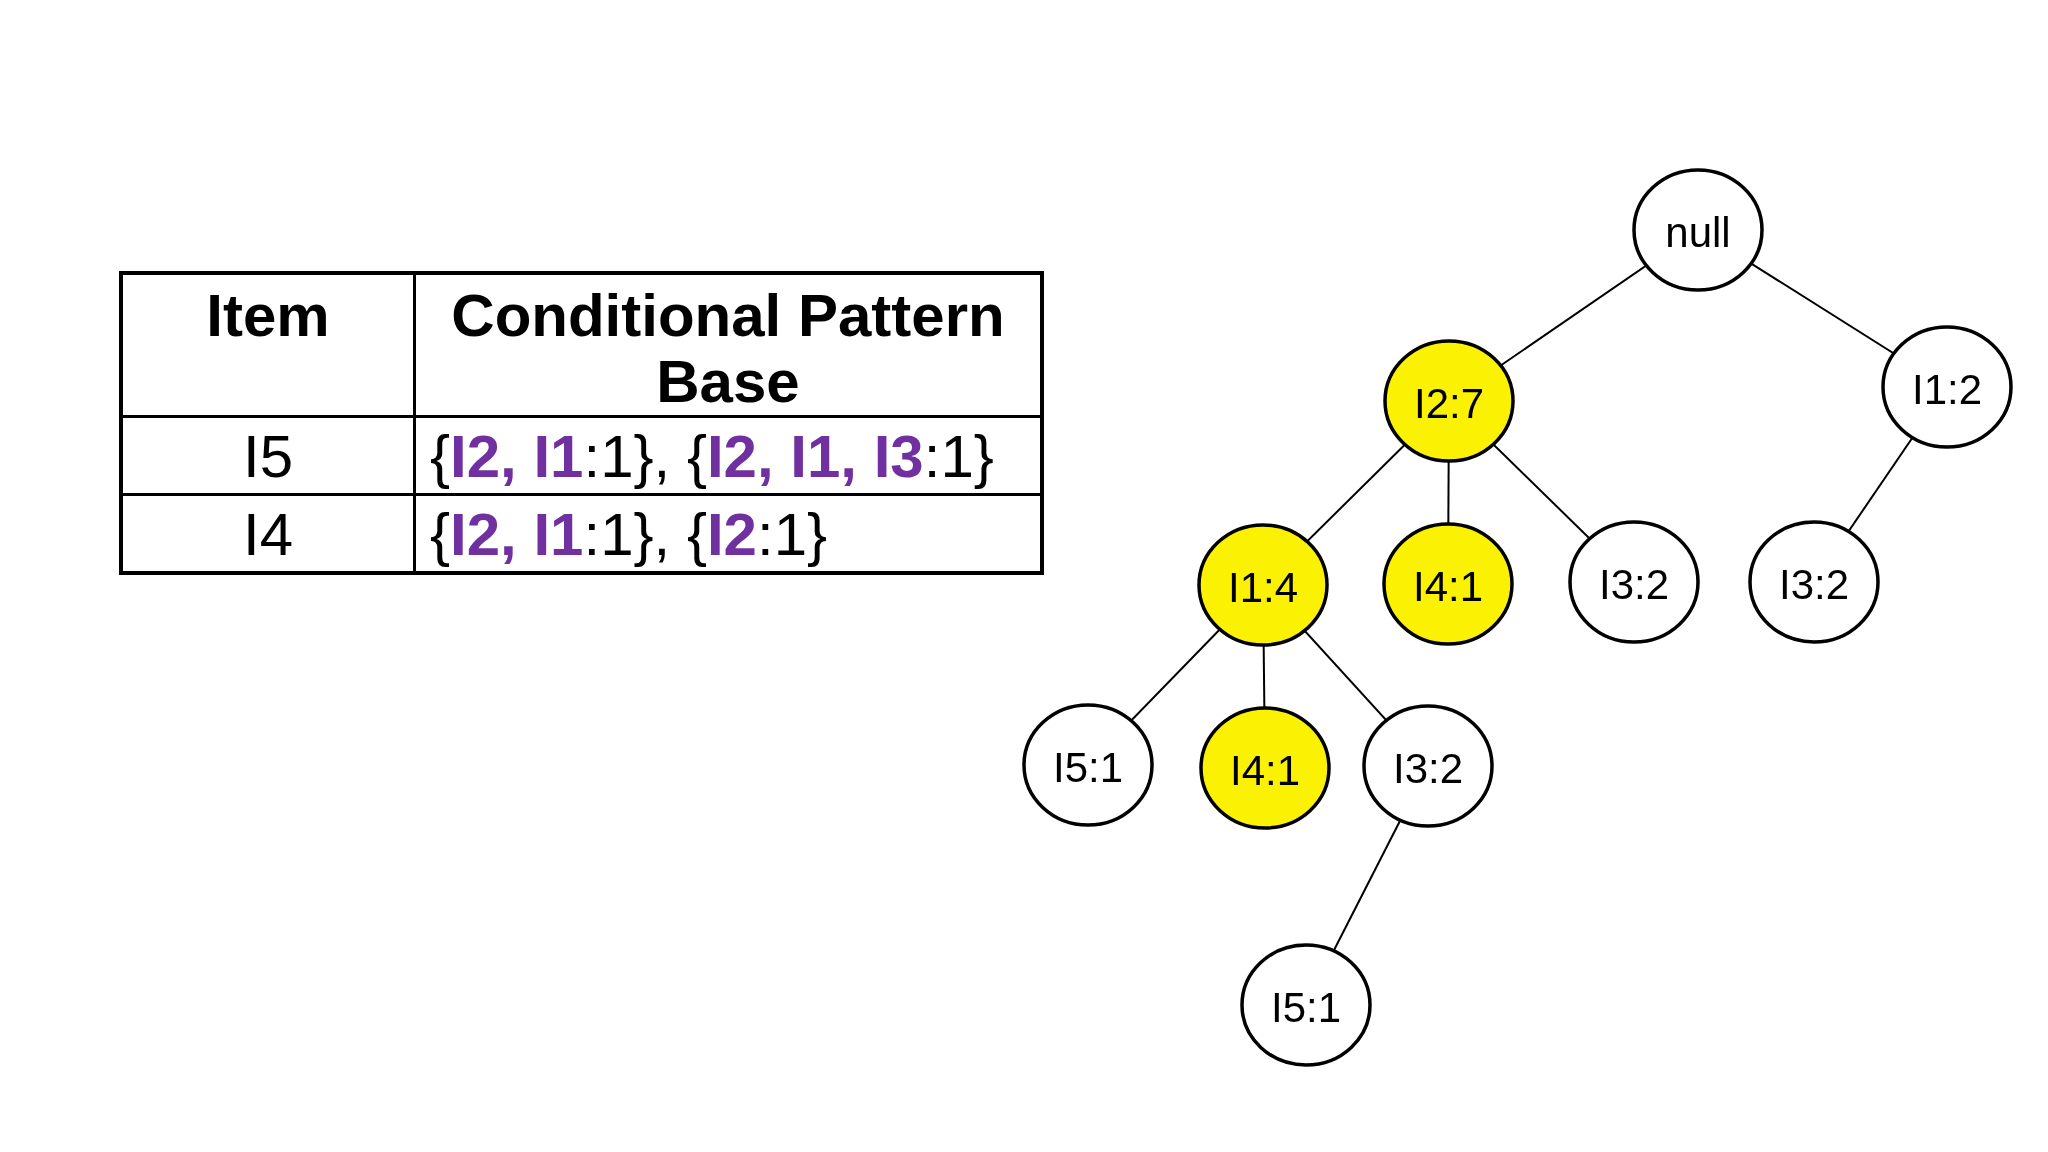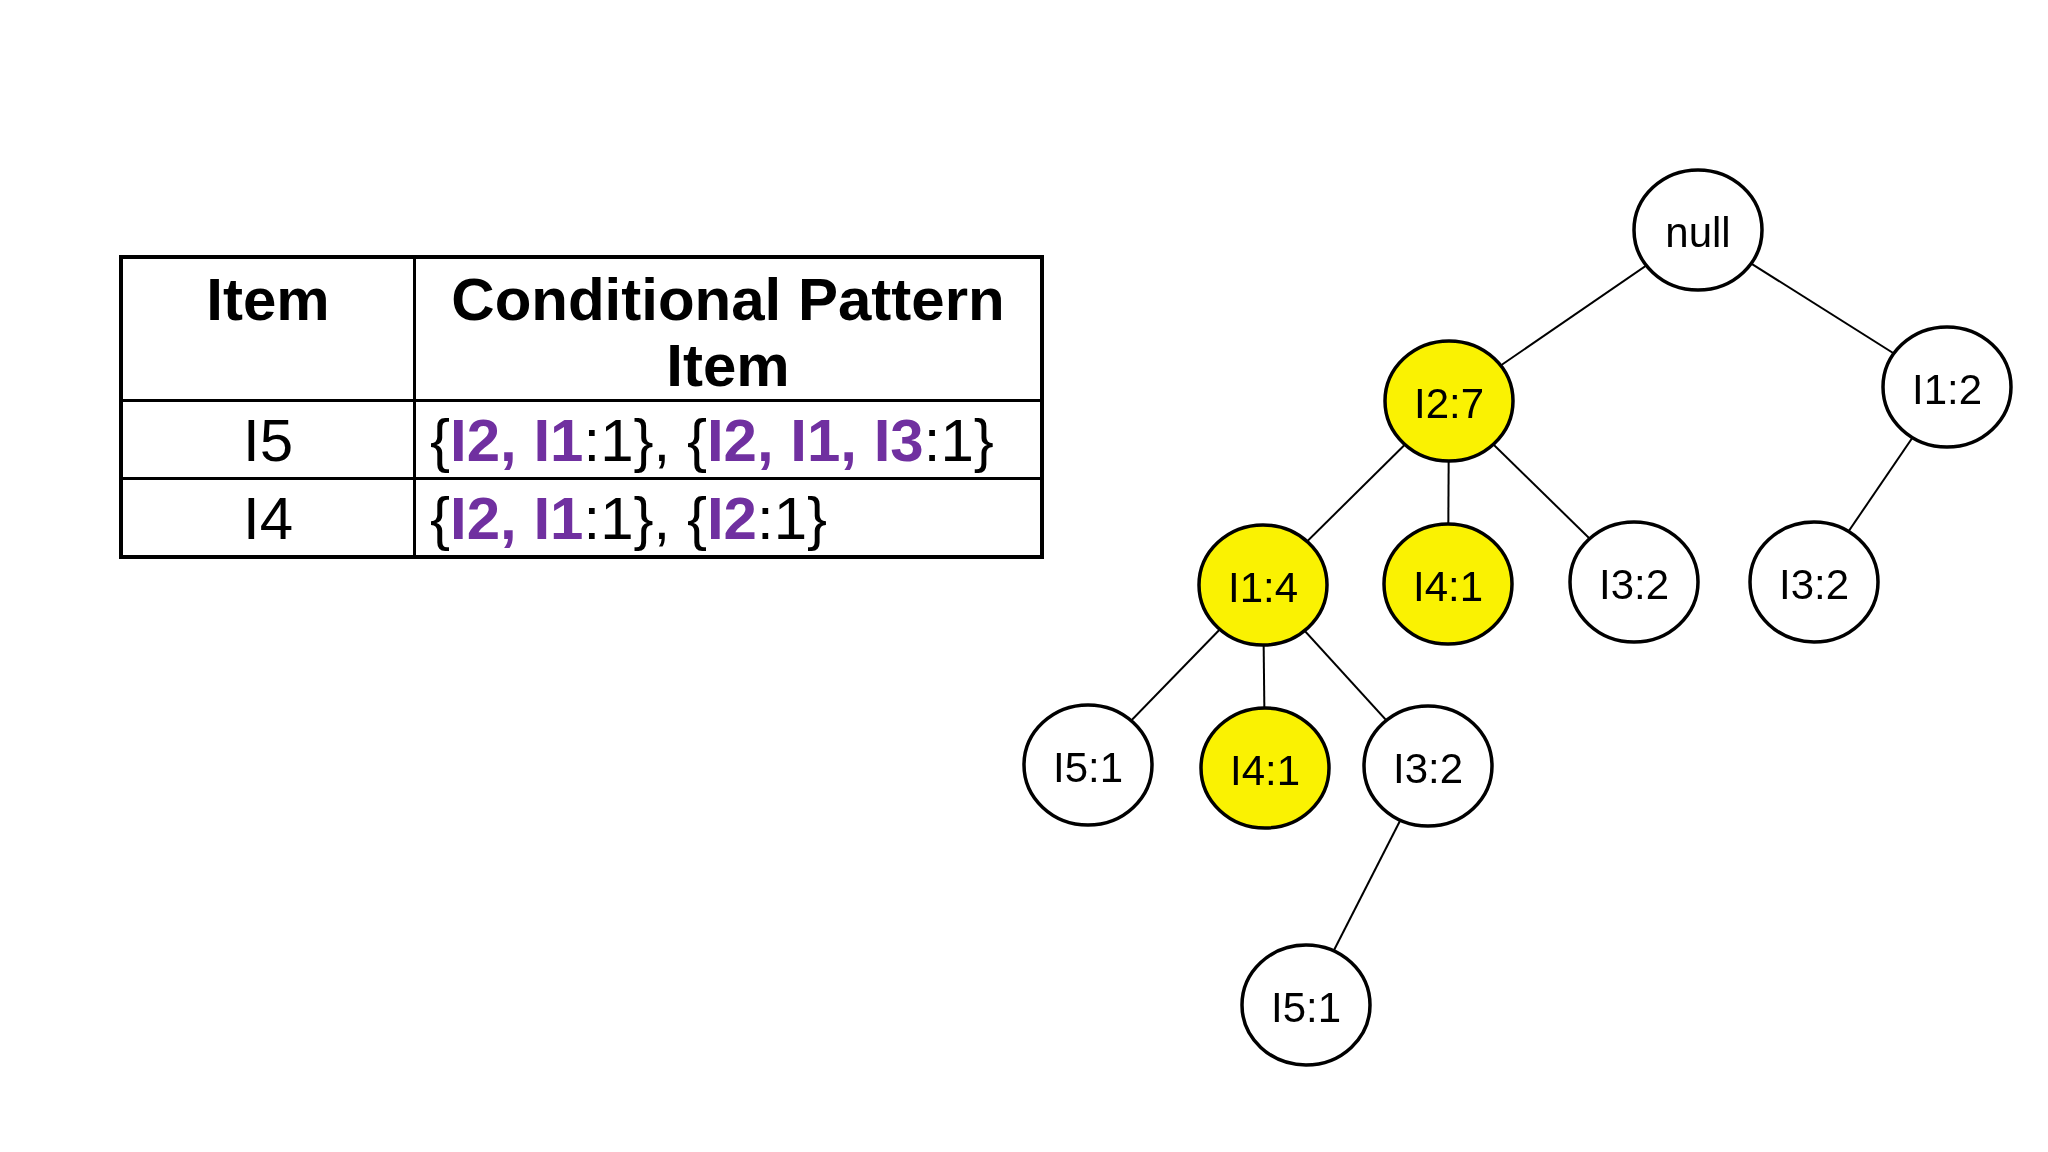--- a/index.html
+++ b/index.html
@@ -13,21 +13,21 @@
     overflow: hidden;
     background: #ffffff;
     font-family: "Liberation Sans", "DejaVu Sans", sans-serif;
     color: #000;
   }
 
   
   .cpb-table {
     position: absolute;
     left: 119px;
-    top: 255px;
+    top: 271px;
     width: 874px;
     border-collapse: collapse;
     table-layout: fixed;
     background: #ffffff;
     border: 4px solid #000;
   }
   .cpb-table th, .cpb-table td {
     border: 3px solid #000;
     vertical-align: top;
     overflow: hidden;
@@ -88,21 +88,21 @@
 </style>
 </head>
 <body>
 
 <div>
 
   <table class="cpb-table">
     <thead>
       <tr>
         <th class="col-item">Item</th>
-        <th class="col-cpb">Conditional Pattern Item</th>
+        <th class="col-cpb">Conditional Pattern Base</th>
       </tr>
     </thead>
     <tbody>
       <tr>
         <td class="item-cell">I5</td>
         <td class="pattern-cell"><span class="seg">{</span><span class="seg purple">I2, I1</span><span class="seg">:1}, {</span><span class="seg purple">I2, I1, I3</span><span class="seg">:1}</span></td>
       </tr>
       <tr>
         <td class="item-cell">I4</td>
         <td class="pattern-cell"><span class="seg">{</span><span class="seg purple">I2, I1</span><span class="seg">:1}, {</span><span class="seg purple">I2</span><span class="seg">:1}</span></td>

